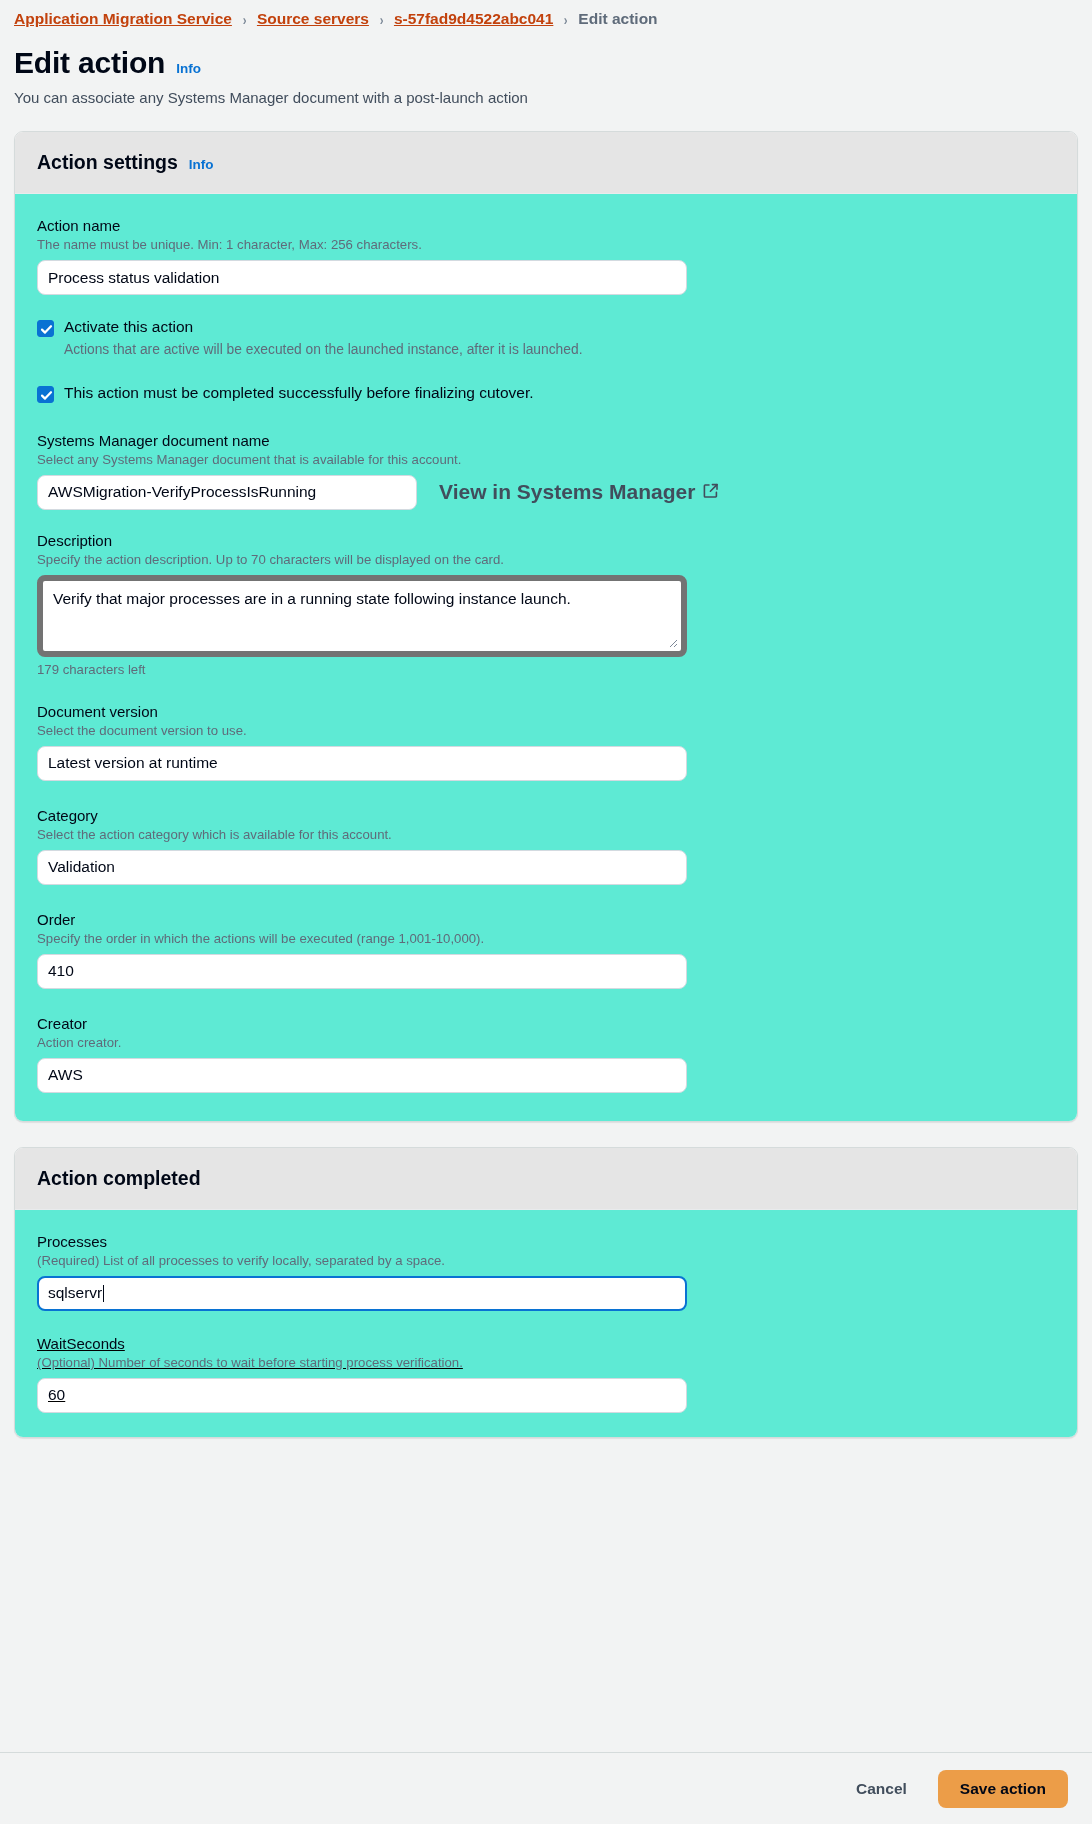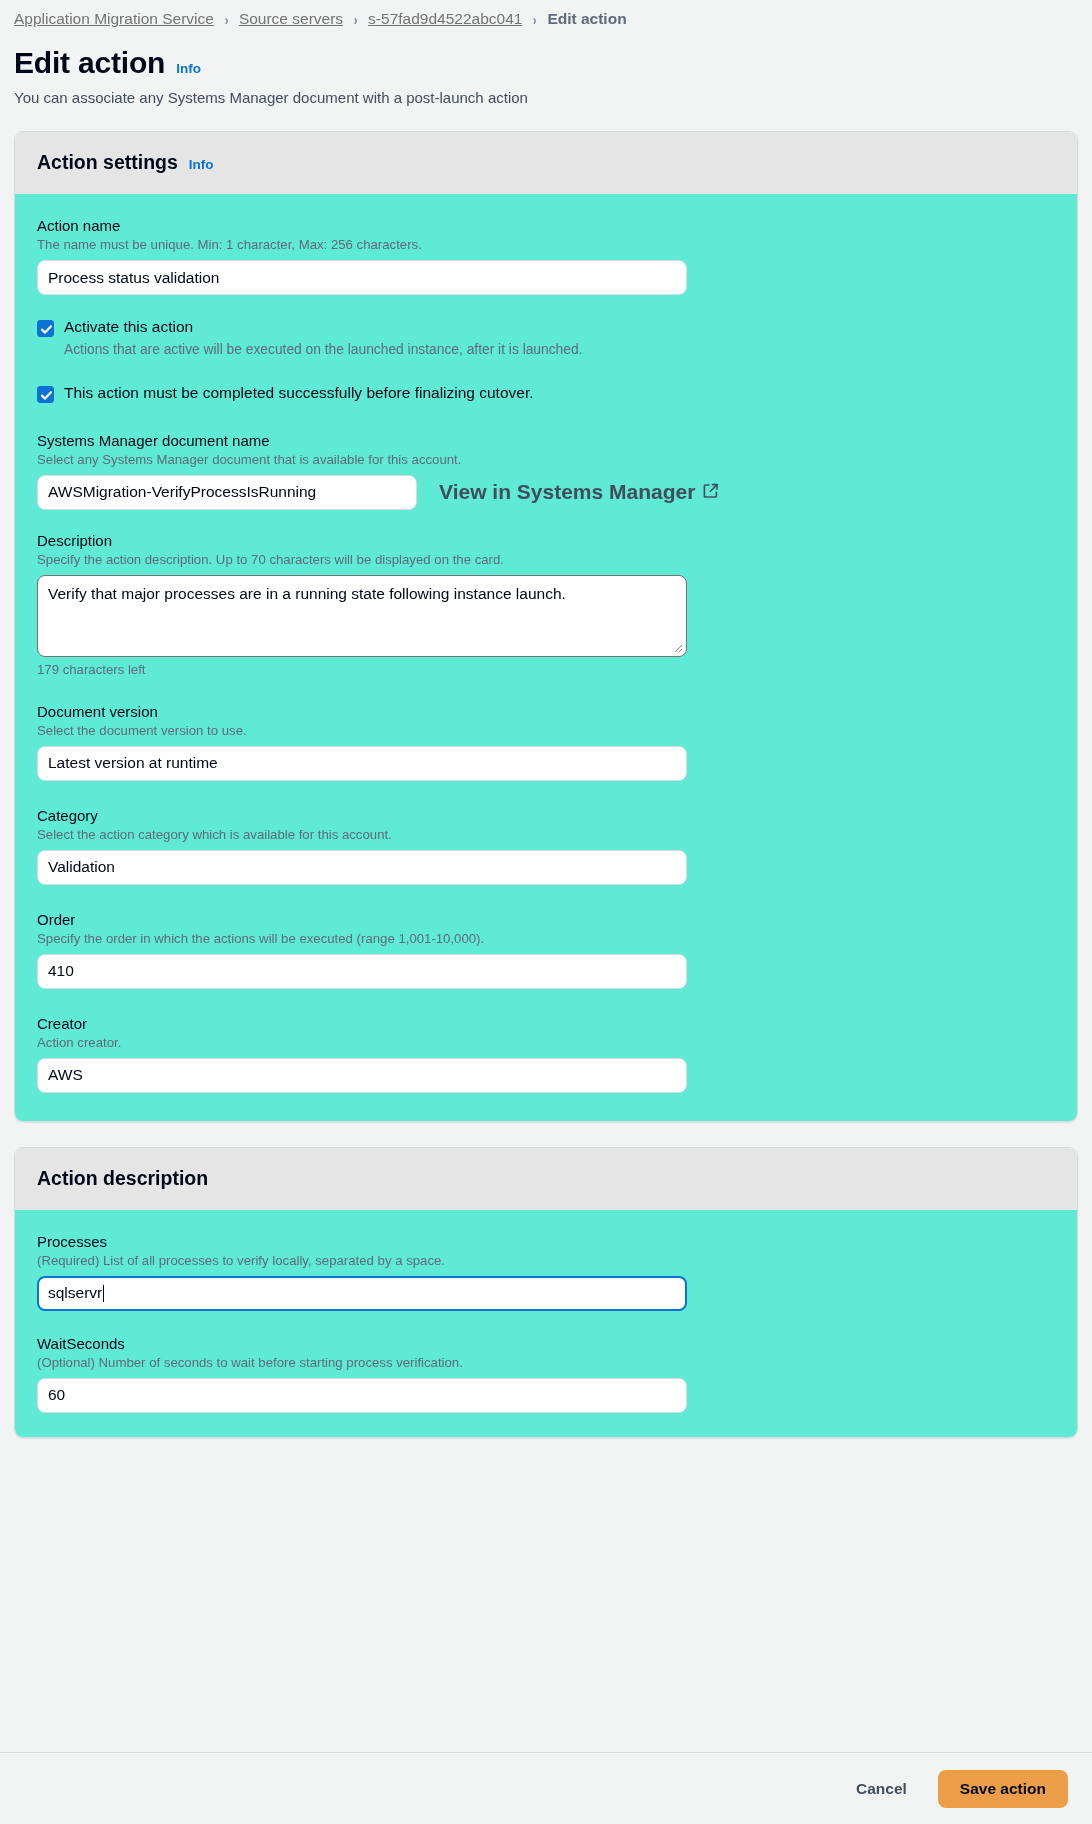--- a/index.html
+++ b/index.html
@@ -13,24 +13,25 @@
   .page { width: 1092px; height: 1824px; position: relative; overflow: hidden; background:#f2f3f3; }
 
   
   .breadcrumb {
     padding: 8px 14px 0 14px;
     font-size: 15.5px;
     display: flex; align-items: center; gap: 10px;
     height: 30px;
   }
   .crumb-link {
-    color: #737373;
+    color: #c2410c;
     text-decoration: underline;
     cursor: pointer;
     white-space: nowrap;
+    font-weight: bold;
   }
   .crumb-current { color: #5f6b7a; font-weight: bold; white-space: nowrap; }
   .crumb-sep {
     color: #7d8998;
     font-size: 15px;
     font-weight: bold;
     transform: scaleX(0.75);
     display: inline-block;
   }
 
@@ -88,21 +89,21 @@
     display: inline-block;
     width: 1px;
     height: 17px;
     background: #000716;
     margin-left: 1px;
     vertical-align: middle;
   }
   .textarea {
     width: 650px;
     height: 82px;
-    border: 1px solid #737373;
+    border: 6px solid #737373;
     border-radius: 8px;
     background: #fff;
     font-size: 15.5px;
     color: #000716;
     padding: 9px 10px;
     position: relative;
   }
   .resize-grip {
     position: absolute;
     right: 3px; bottom: 2px;
@@ -273,34 +274,34 @@
         <div class="field-label">Creator</div>
         <div class="field-desc">Action creator.</div>
         <div class="input">AWS</div>
       </div>
 
     </div>
   </div>
 
   <div class="container">
     <div class="container-header">
-      <span class="container-title">Action description</span>
+      <span class="container-title">Action completed</span>
     </div>
     <div class="container-body" style="padding-bottom:24px;">
 
       <div class="field">
         <div class="field-label">Processes</div>
         <div class="field-desc">(Required) List of all processes to verify locally, separated by a space.</div>
         <div class="input focused">
           <span>sqlservr</span>
             <span class="caret"></span>
         </div>
       </div>
 
-      <div class="field" style="margin-top:24px;">
+      <div class="field" style="margin-top:24px;text-decoration:underline;">
         <div class="field-label">WaitSeconds</div>
         <div class="field-desc">(Optional) Number of seconds to wait before starting process verification.</div>
         <div class="input">60</div>
       </div>
 
     </div>
   </div>
 
   <div class="footer">
     <button class="btn-cancel">Cancel</button>

